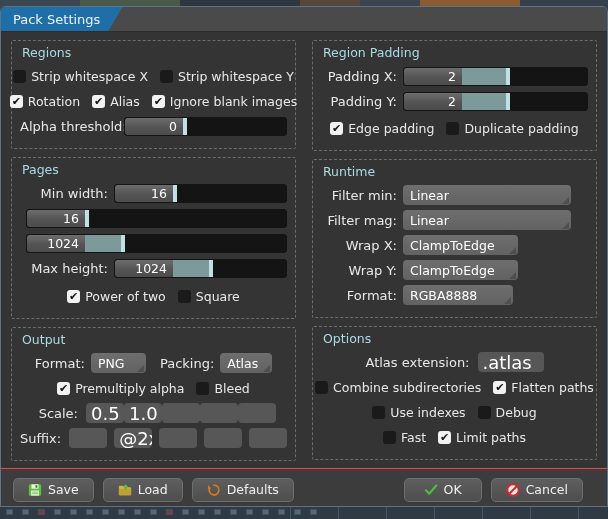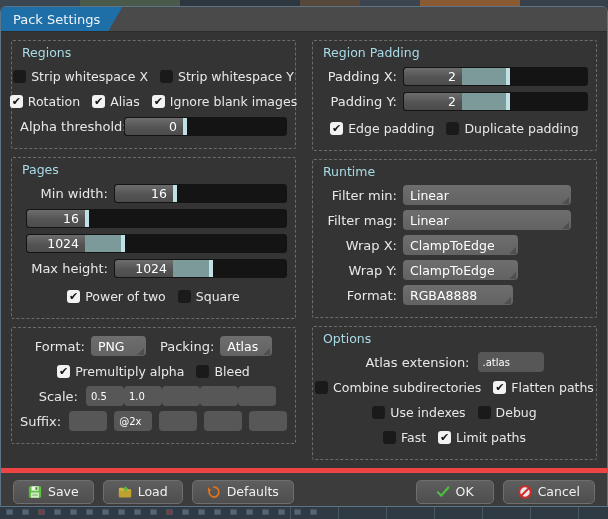--- a/index.html
+++ b/index.html
@@ -79,34 +79,34 @@
 
   
   .dd{height:20px;border-radius:4px;position:relative;box-sizing:border-box;
     background:linear-gradient(180deg,#6e6e6e 0%,#626262 100%);
     color:#fff;font-size:12.5px;display:flex;align-items:center;
     padding:0 16px 0 7px;white-space:nowrap;}
   .dd .grip{position:absolute;right:2px;bottom:1px;width:0;height:0;
     border-left:7px solid transparent;border-bottom:7px solid #4f4f4f;}
 
   
-  .tf{height:20px;border-radius:4px;background:#575757;color:#fff;font-size:10px;
+  .tf{height:20px;border-radius:4px;background:#575757;color:#fff;font-size:18px;
     display:flex;align-items:center;padding:0 5px;box-sizing:border-box;
     white-space:nowrap;overflow:hidden;}
 
   
   .footer{flex:0 0 auto;height:42px;background:#3c3c3c;
     display:flex;align-items:center;padding:0 12px;box-sizing:border-box;
-    border-top:5px solid #ef4444;}
+    border-top:1px solid #ef4444;}
   .btn{height:24px;border-radius:5px;box-sizing:border-box;
     background:linear-gradient(180deg,#5e5e5e 0%,#4e4e4e 100%);
     border:1px solid #6e6e6e;color:#f0f0f0;font-size:12.5px;
     display:inline-flex;align-items:center;justify-content:center;gap:6px;
     padding:0 14px;white-space:nowrap;margin-right:9px;}
-  .btn:last-child{margin-right:0;}
+  .btn:last-child{margin-right:12px;}
   .btn .ic{width:14px;height:14px;flex:0 0 auto;display:block;}
   .spacer{flex:1 1 auto;}
   .right-btns{display:flex;}
   .right-btns .btn{min-width:78px;}
 </style>
 </head>
 <body>
 
 <div id="desktop">
   <div class="bg-top"></div>
@@ -214,20 +214,21 @@
                 <span class="t">Power of two</span>
               </div>
               <div class="cb">
                 <span class="box"></span>
                 <span class="t">Square</span>
               </div>
             </div>
           </div>
 
           <div class="group">
+            <div class="gtitle">Output</div>
 
             <div class="row" style="justify-content:center;gap:0">
               <span class="lbl">Format:</span>
               <div class="dd" style="width:55px;margin:0 14px 0 6px">
                 <span>PNG</span>
                 <span class="grip"></span>
               </div>
               <span class="lbl">Packing:</span>
               <div class="dd" style="width:52px;margin-left:6px">
                 <span>Atlas</span>

